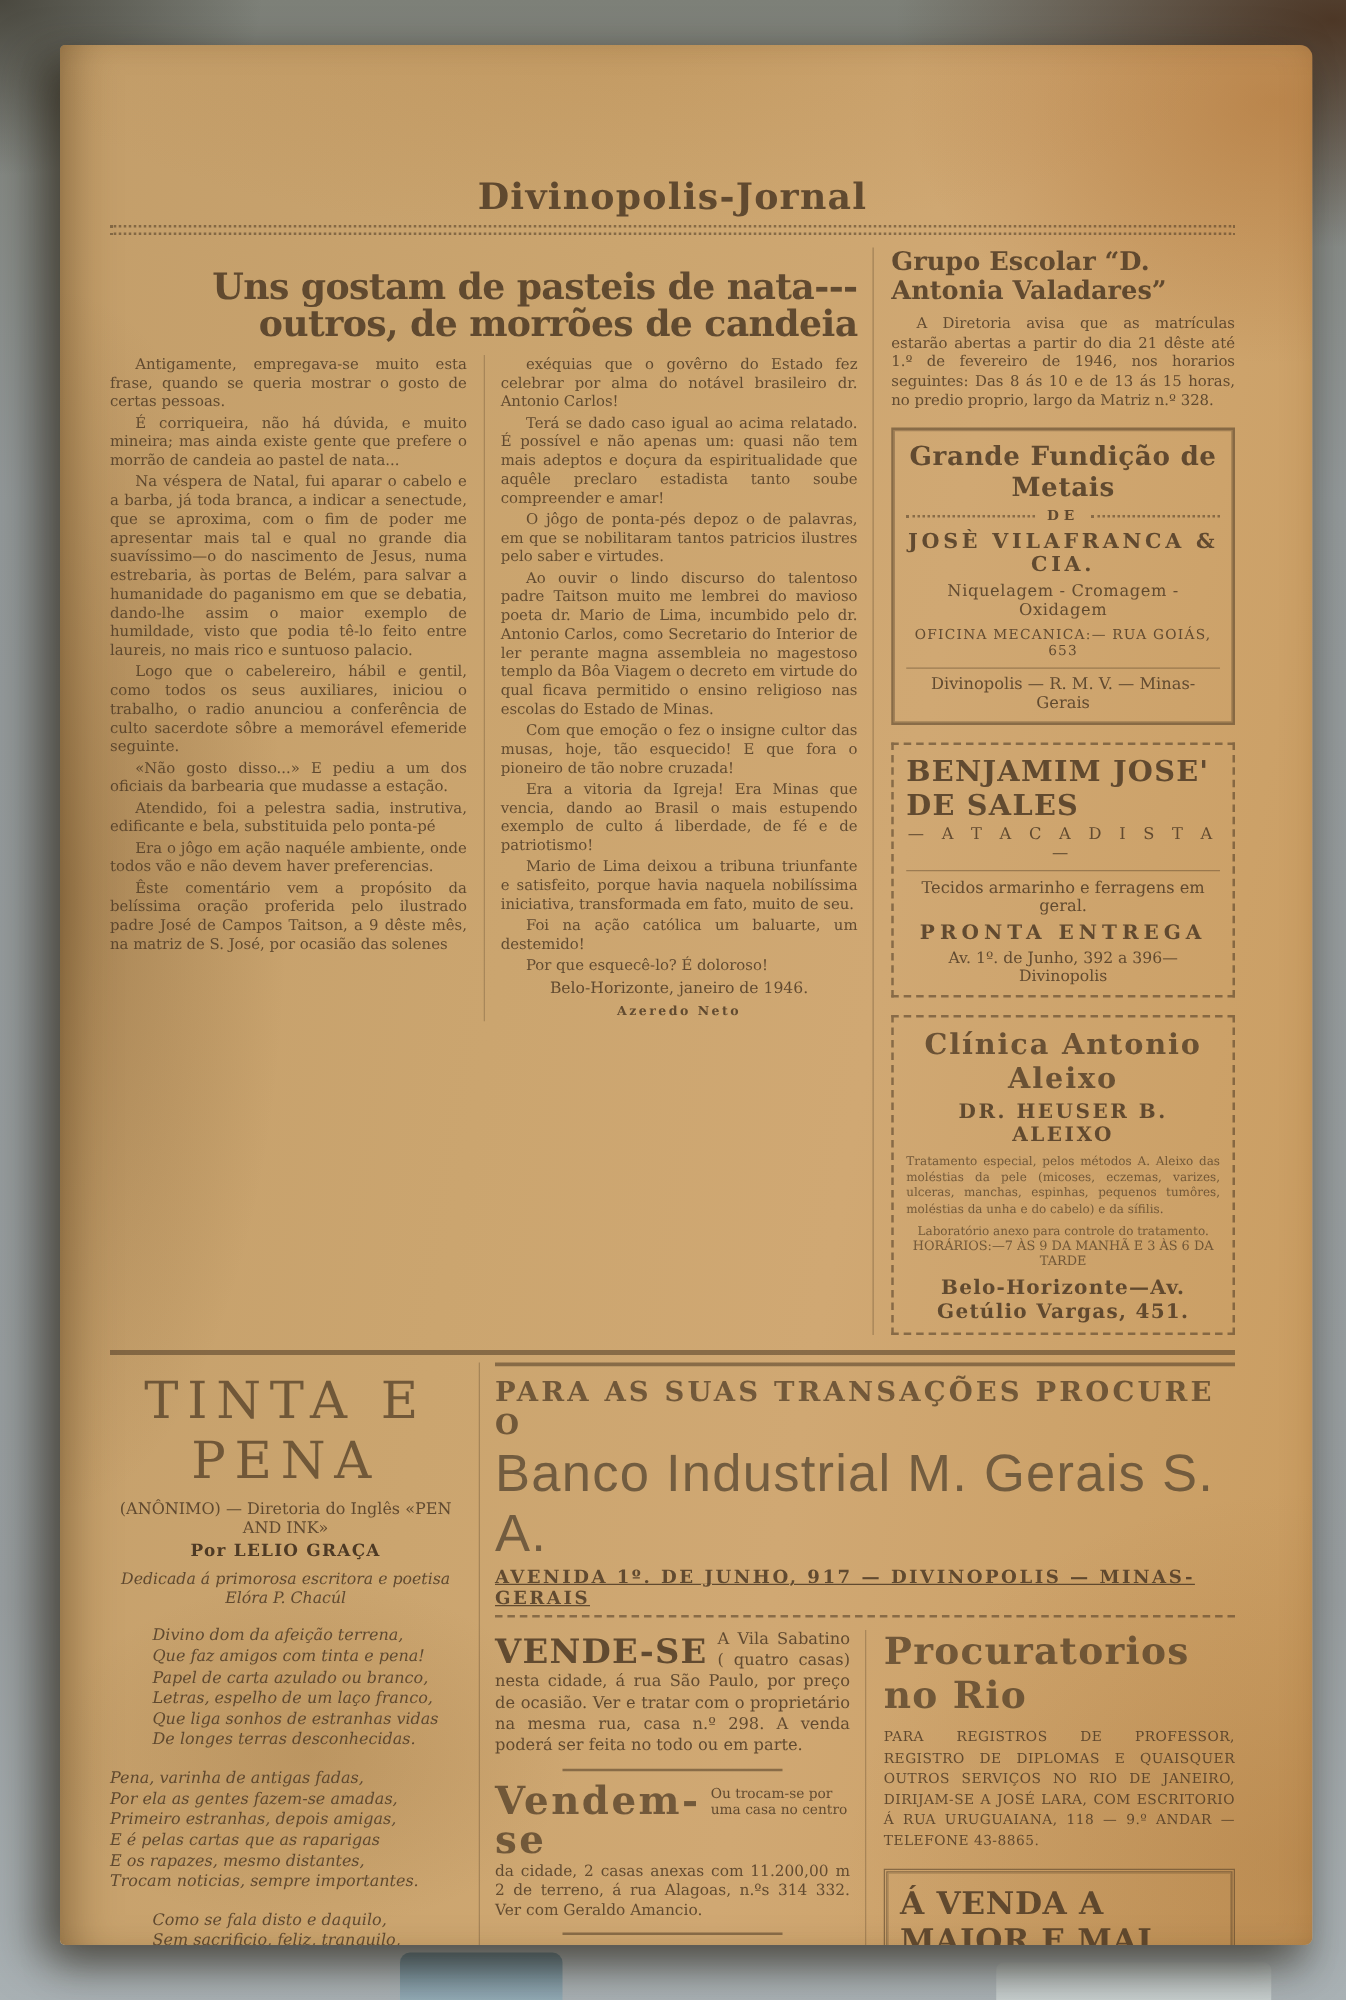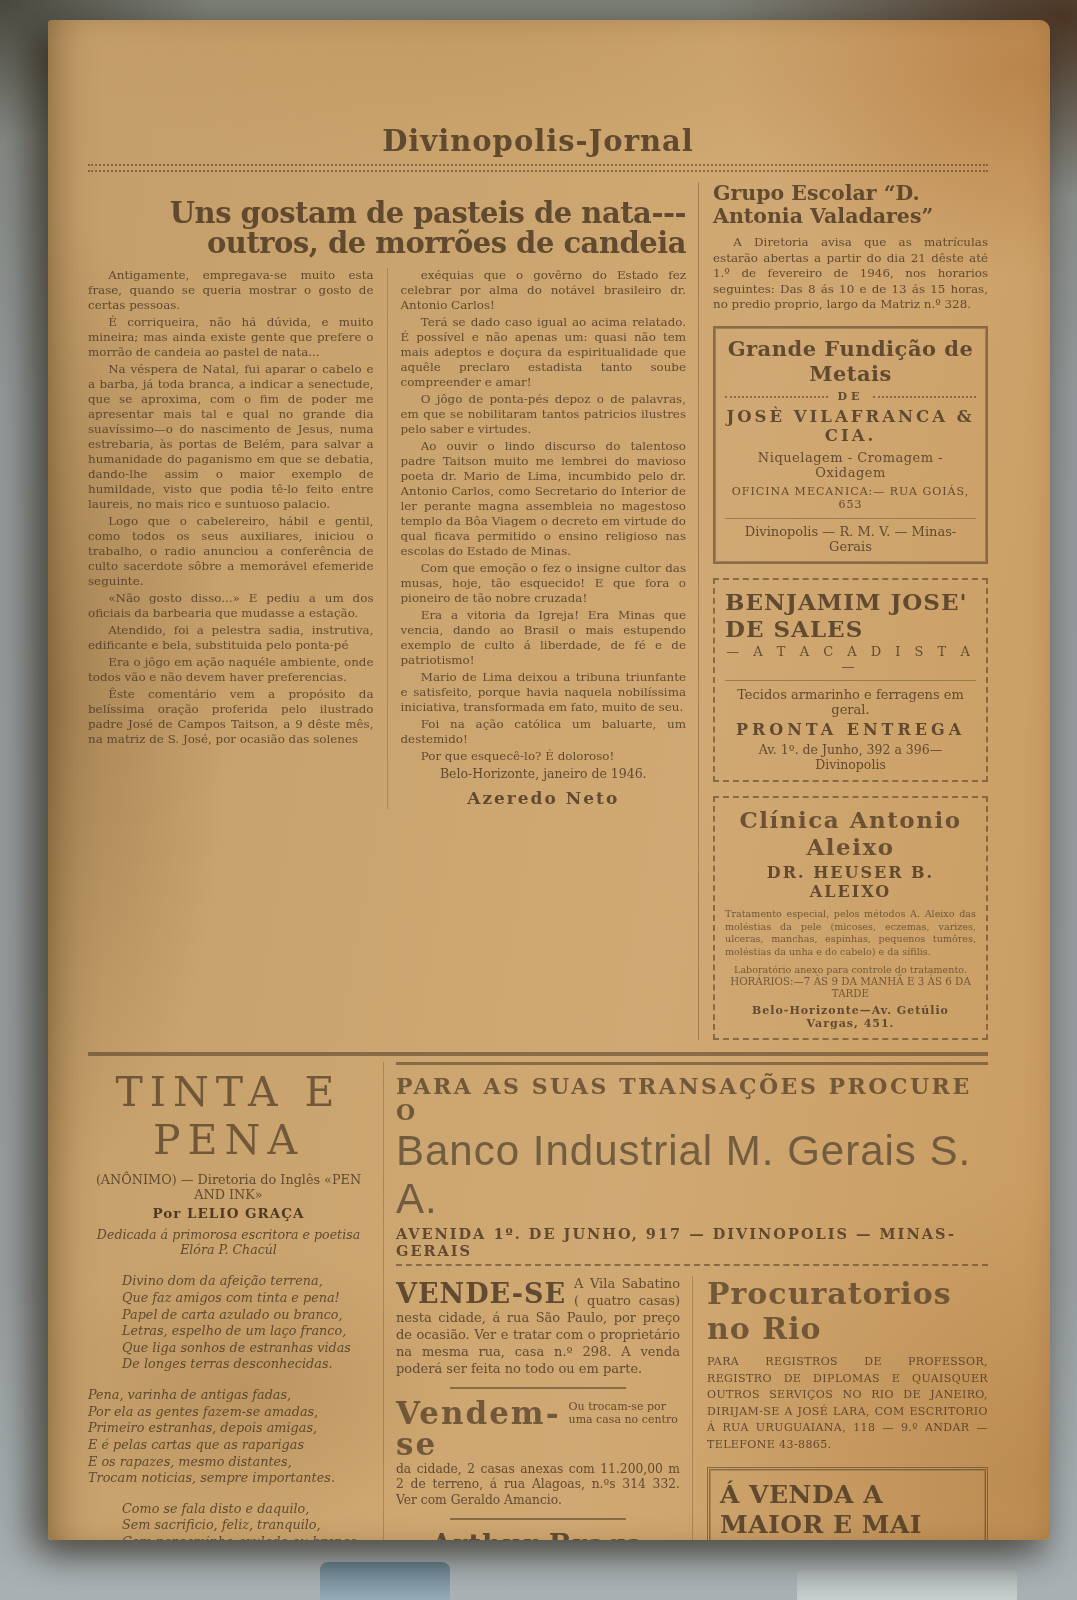--- a/index.html
+++ b/index.html
@@ -18,21 +18,21 @@
       radial-gradient(300px 200px at 0% 0%, rgba(40,35,25,.6), transparent 70%),
       linear-gradient(180deg,#7d8078 0%,#93999a 25%,#989ea0 80%,#a9b1b4 100%);
     font-family:"DejaVu Serif","Liberation Serif",serif;
     color:var(--ink);
   }
   .table-blob1{position:absolute;left:320px;bottom:0;width:130px;height:38px;border-radius:8px 8px 0 0;
     background:linear-gradient(180deg,#5d7b8a,#8fa9b5);opacity:.85;}
   .table-blob2{position:absolute;right:60px;bottom:0;width:220px;height:30px;border-radius:6px 6px 0 0;
     background:linear-gradient(180deg,#aeb6b6,#cfd6d4);opacity:.8;}
   .paper{
-    position:absolute;left:48px;top:20px;width:1002px;height:1520px;
+    position:absolute;left:48px;top:36px;width:1002px;height:1520px;
     background:
       radial-gradient(420px 300px at 97% 3%, rgba(155,85,25,.38), transparent 70%),
       radial-gradient(520px 420px at 100% 96%, rgba(150,95,40,.28), transparent 72%),
       radial-gradient(260px 700px at 0% 45%, rgba(95,65,30,.30), transparent 70%),
       radial-gradient(700px 220px at 45% 0%, rgba(165,115,55,.20), transparent 70%),
       radial-gradient(300px 200px at 20% 90%, rgba(120,80,35,.18), transparent 70%),
       linear-gradient(100deg,#c39e6a 0%,#cba56f 38%,#d0a873 62%,#c99c60 100%);
     border-radius:4px 10px 6px 4px;
     box-shadow:-20px 10px 34px rgba(35,28,14,.5), 0 18px 30px rgba(35,30,18,.35),
       inset 28px 0 40px -24px rgba(70,45,15,.55), inset -12px 0 30px -18px rgba(120,70,20,.35);
@@ -46,21 +46,21 @@
   
   .main-band{display:flex;margin-top:10px;}
   .blockA{flex:0 0 598px;}
   .blockB{flex:1;border-left:1px solid rgba(78,58,36,.35);padding-left:14px;margin-left:12px;}
   .headline{font-size:29px;line-height:1.04;font-weight:bold;letter-spacing:-.5px;color:var(--ink80);margin:16px 0 10px;text-align:right;}
   .acols{display:flex;}
   .acol{flex:1;font-size:11.9px;line-height:1.26;text-align:justify;color:var(--ink80);}
   .acol + .acol{border-left:1px solid rgba(78,58,36,.28);padding-left:13px;margin-left:13px;}
   .acol p{margin:0 0 2px;text-indent:1.7em;}
   .dateline{text-align:center;margin-top:8px;text-indent:0!important;font-size:12.5px;}
-  .signature{text-align:center;font-weight:bold;letter-spacing:2px;font-size:17px;margin-top:6px;}
+  .signature{text-align:center;font-weight:bold;letter-spacing:2px;font-size:10px;margin-top:6px;}
 
   .grupo-head{font-size:20.5px;font-weight:bold;line-height:1.1;color:var(--ink80);margin:0 0 8px;}
   .grupo-body{font-size:11.9px;line-height:1.3;text-align:justify;color:var(--ink80);text-indent:1.7em;}
 
   .adbox{border:2px solid var(--line);padding:8px 10px;margin-top:14px;color:var(--ink80);}
   .adbox.dbl{box-shadow:inset 0 0 0 1px rgba(78,58,36,.35);} 
   .adbox.dash{border-style:dashed;}
   .ad-title{font-size:21px;font-weight:bold;text-align:center;letter-spacing:.5px;}
   .ad-title.outline{letter-spacing:1.5px;font-size:23px;color:rgba(78,58,36,.78);}
   .de-row{display:flex;align-items:center;gap:10px;font-size:11px;font-weight:bold;letter-spacing:4px;margin:4px 0;}
@@ -71,21 +71,21 @@
   .ad-foot{text-align:center;font-size:13px;border-top:1px solid rgba(78,58,36,.4);margin-top:7px;padding-top:5px;}
   .benj-title{font-size:23px;font-weight:bold;letter-spacing:1px;}
   .benj-sub{font-size:13px;text-align:center;letter-spacing:5px;margin-top:2px;}
   .benj-line{border-top:1px solid rgba(78,58,36,.4);margin-top:6px;padding-top:6px;text-align:center;font-size:13px;}
   .benj-pronta{text-align:center;font-weight:bold;font-size:16px;letter-spacing:4px;margin-top:3px;}
   .benj-foot{text-align:center;font-size:12.5px;margin-top:3px;}
   .clin-doc{text-align:center;font-weight:bold;font-size:16px;letter-spacing:2px;margin-top:3px;}
   .clin-body{font-size:9.6px;line-height:1.3;text-align:justify;margin-top:7px;color:var(--ink70);}
   .clin-lab{font-size:9.6px;text-align:center;margin-top:6px;color:var(--ink70);}
   .clin-hours{font-size:10.3px;text-align:center;color:var(--ink70);}
-  .clin-foot{text-align:center;font-weight:bold;font-size:11px;letter-spacing:1px;margin-top:5px;}
+  .clin-foot{text-align:center;font-weight:bold;font-size:16px;letter-spacing:1px;margin-top:5px;}
 
   .heavy-rule{margin-top:12px;border-top:3px solid var(--line);border-bottom:1px solid var(--line);height:4px;}
 
   
   .second-band{display:flex;margin-top:6px;}
   .leftcol{flex:0 0 296px;padding-right:14px;border-right:1px solid rgba(78,58,36,.3);}
   .rightcol{flex:1;padding-left:12px;}
 
   .tinta-title{font-size:41px;letter-spacing:7px;text-align:center;color:var(--ink70);margin-top:6px;}
   .tinta-by1{font-size:12.8px;text-align:center;margin-top:8px;color:var(--ink80);}
@@ -93,21 +93,21 @@
   .tinta-ded{font-size:12.6px;text-align:center;margin-top:6px;color:var(--ink80);font-style:italic;}
   .poem{font-style:italic;font-size:12.8px;line-height:1.3;margin-top:16px;color:var(--ink80);}
   .stanza{white-space:pre-line;margin:0 0 14px;}
   .stanza.ind{margin-left:34px;}
 
   .banner{border-top:3px solid var(--line);padding-top:8px;}
   .banner-kicker{font-size:22px;font-weight:bold;letter-spacing:2.5px;color:var(--ink70);}
   .banner-name{font-family:"Liberation Sans","DejaVu Sans",sans-serif;font-size:42px;color:rgba(88,72,50,.78);
     letter-spacing:1px;margin:2px 0 2px;}
   .banner-addr{font-size:14.5px;font-weight:bold;letter-spacing:2px;color:var(--ink80);
-    border-bottom:2px dashed var(--line);padding-bottom:5px;}
+    border-bottom:2px dashed var(--line);padding-bottom:5px;text-decoration:underline;}
 
   .subrow{display:flex;margin-top:10px;}
   .midstack{flex:0 0 50%;padding-right:12px;}
   .rightstack{flex:1;border-left:1px solid rgba(78,58,36,.3);padding-left:14px;}
 
   .vende-title{float:left;font-size:27px;font-weight:bold;letter-spacing:1px;margin:2px 8px 0 0;color:var(--ink80);}
   .vende-body{font-size:13px;line-height:1.3;text-align:justify;color:var(--ink80);}
   .mini-rule{border-top:2px solid var(--line);width:62%;margin:9px auto;}
   .vendem-head{display:flex;align-items:flex-start;gap:8px;}
   .vendem-title{font-size:31px;font-weight:bold;letter-spacing:2px;color:var(--ink70);line-height:1;}

